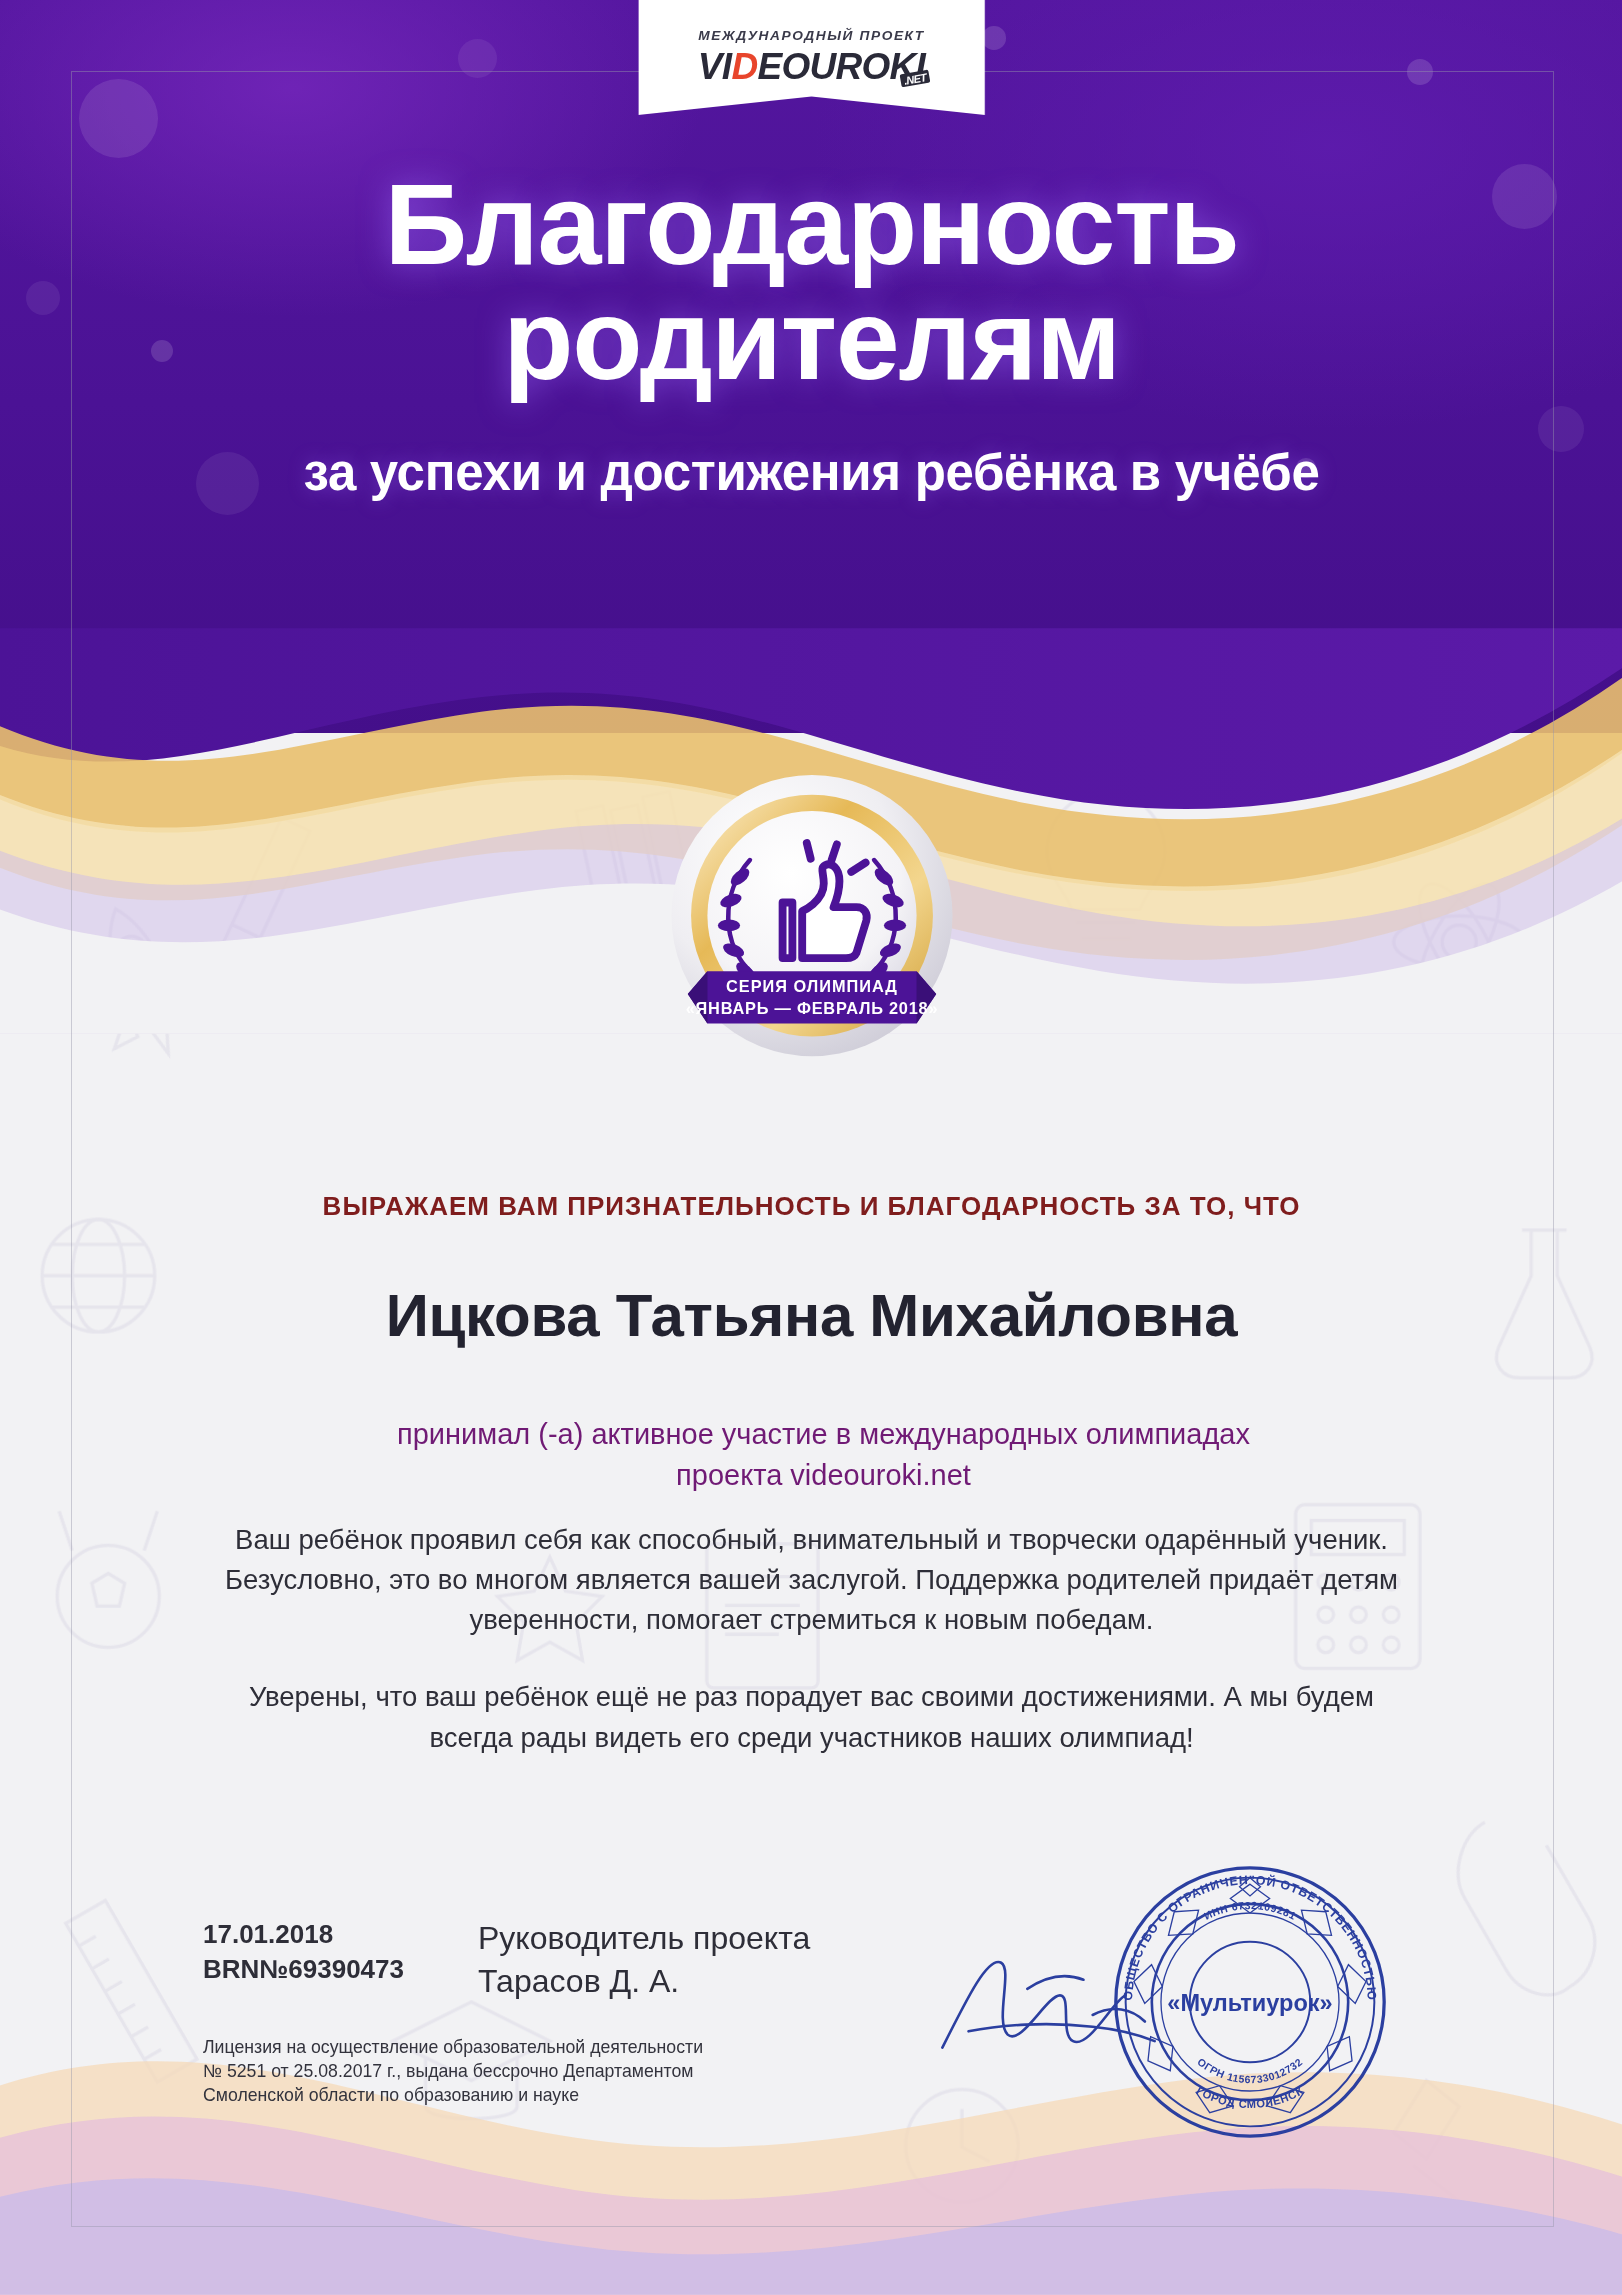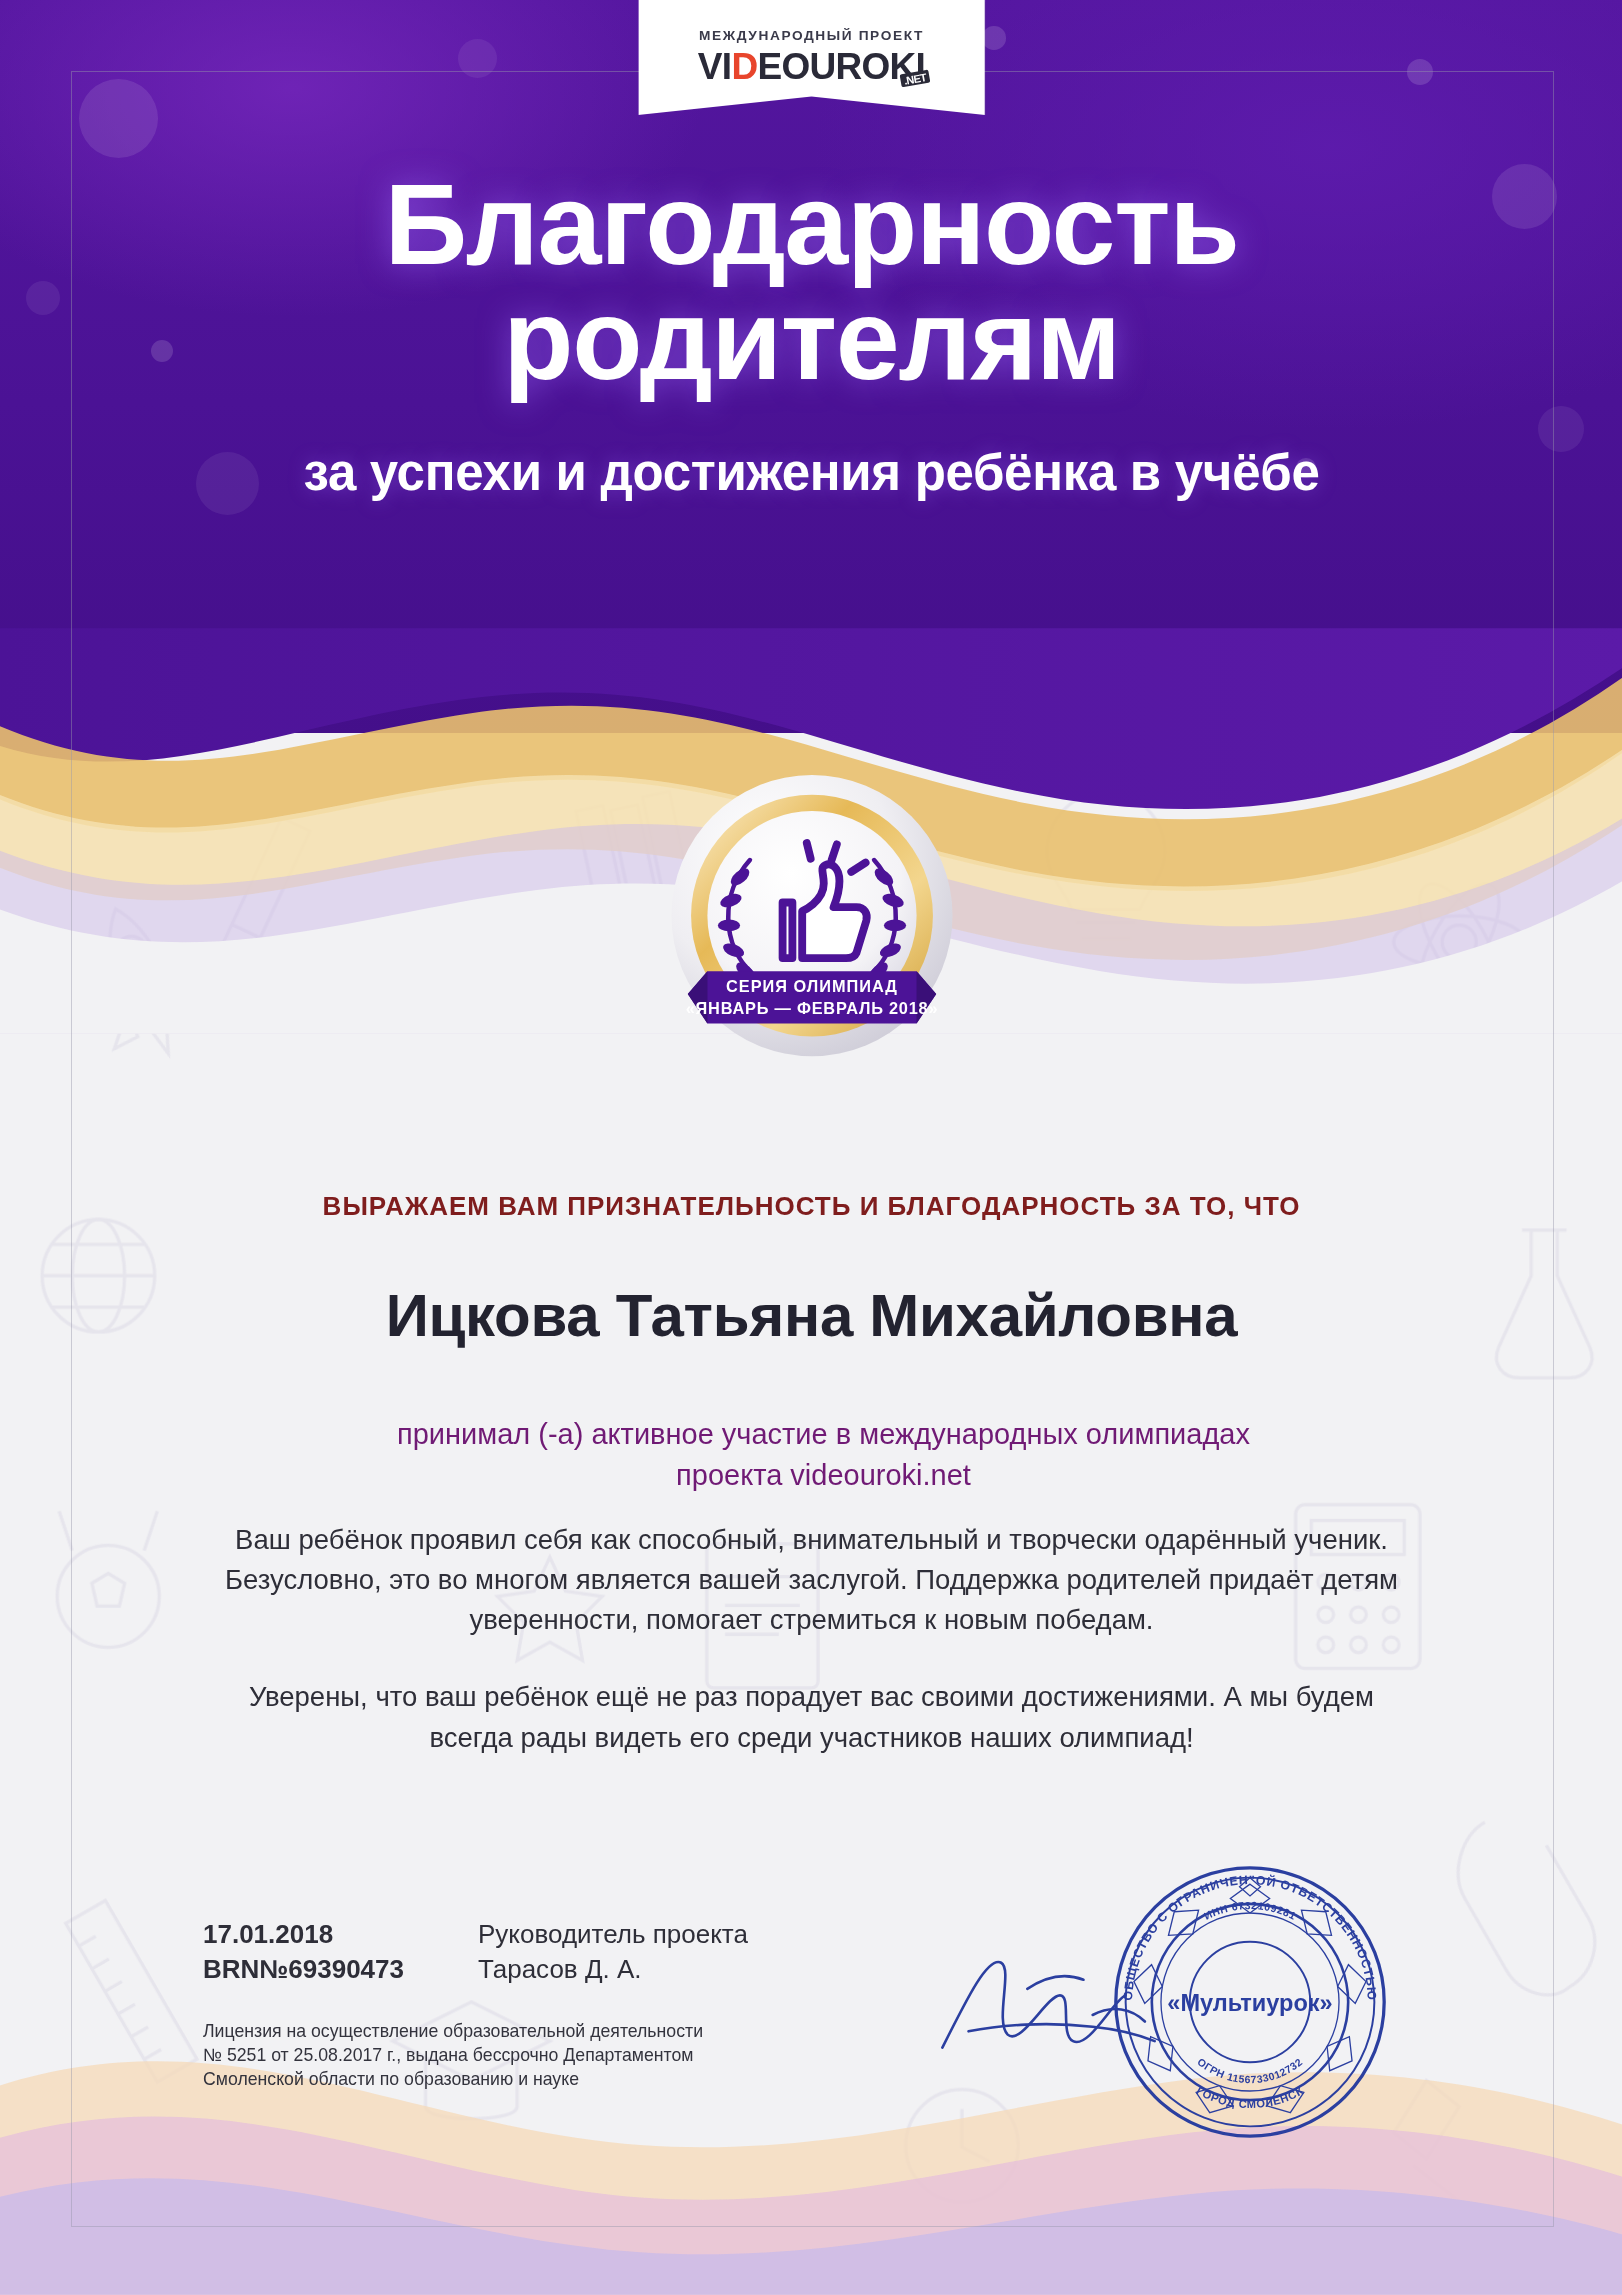--- a/index.html
+++ b/index.html
@@ -53,20 +53,21 @@
     position: absolute;
     left: 50%;
     transform: translateX(-50%);
     top: 0;
     width: 347px;
     height: 115px;
     background: #ffffff;
     clip-path: polygon(0 0, 100% 0, 100% 100%, 50% 84%, 0 100%);
     z-index: 40;
     text-align: center;
+    font-style: italic;
   }
   .logo-top {
     margin-top: 27.5px;
     font-size: 13.7px;
     letter-spacing: 1.6px;
     font-weight: bold;
     color: #3a3a4a;
   }
   .logo-main {
     margin-top: 3.9px;
@@ -224,21 +225,21 @@
     display: flex;
     align-items: flex-start;
   }
   .f-date {
     width: 275px;
     font-size: 26px;
     line-height: 1.33;
     font-weight: bold;
   }
   .f-head {
-    font-size: 26px;
+    font-size: 32px;
     line-height: 1.33;
   }
   .license {
     margin-top: 34px;
     font-size: 17.7px;
     line-height: 1.35;
     color: #33333d;
   }
 
   

